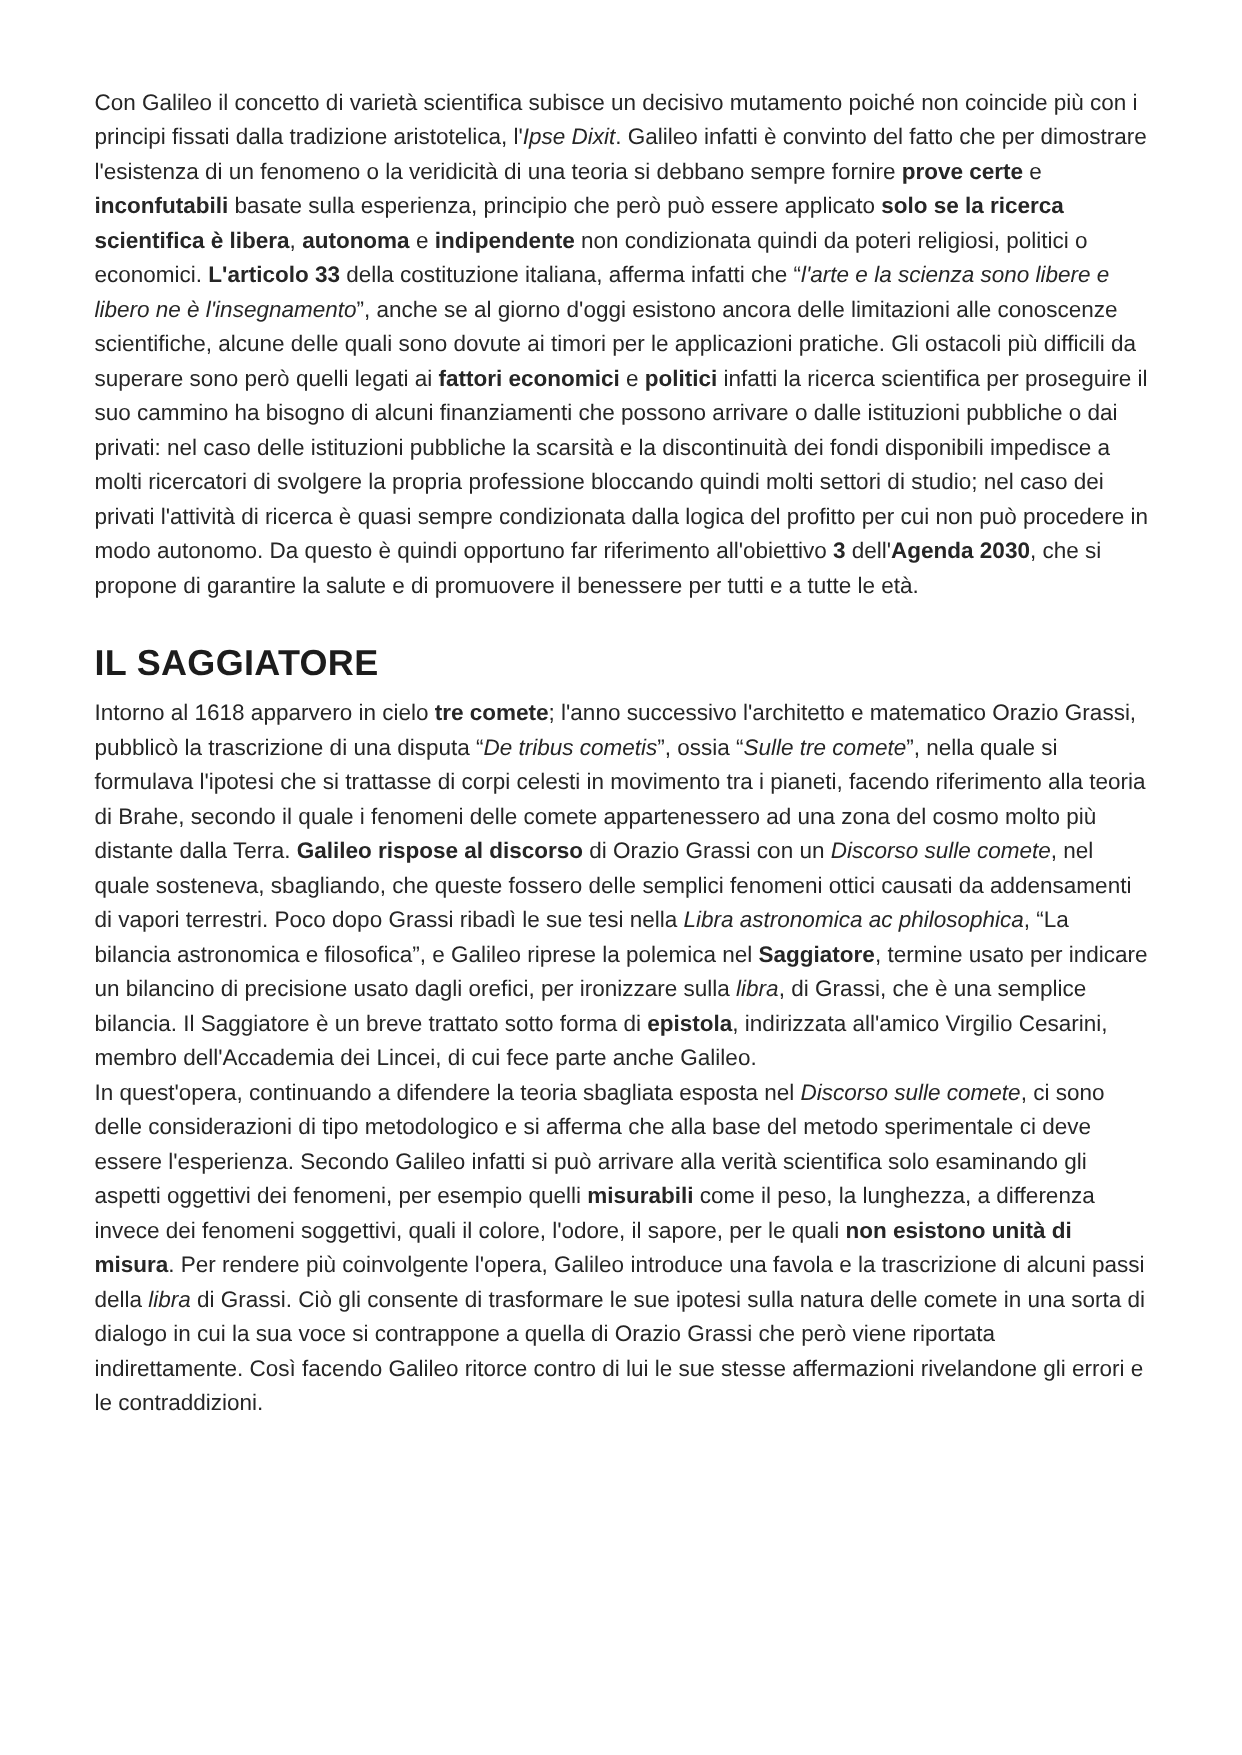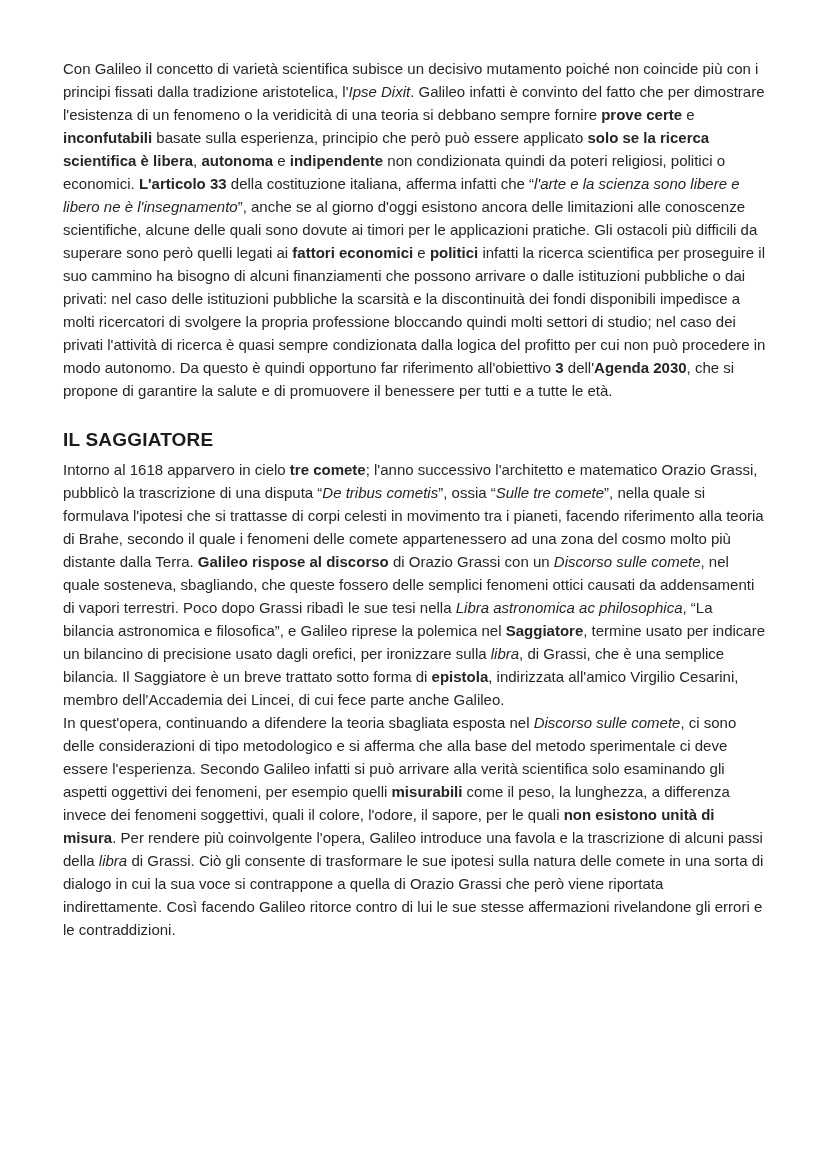--- a/index.html
+++ b/index.html
@@ -16,21 +16,21 @@
     padding: 57px 62px 60px 63px;
     color: #262626;
   }
   .para {
     font-size: 15px;
     line-height: 23px;
     text-align: left;
     color: #262626;
   }
   .section-heading {
-    font-size: 19px;
+    font-size: 24px;
     font-weight: 700;
     color: #1c1c1c;
     letter-spacing: 0.2px;
     margin-top: 27px;
     margin-bottom: 7px;
   }
   .b { font-weight: 700; }
   .i { font-style: italic; }
 </style>
 </head>

